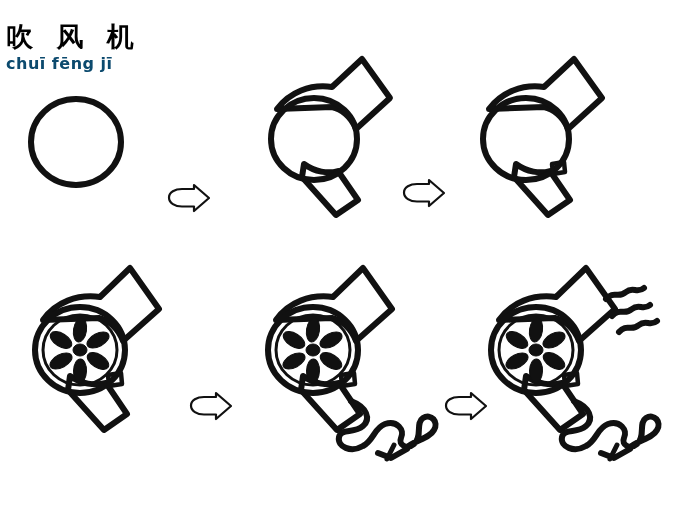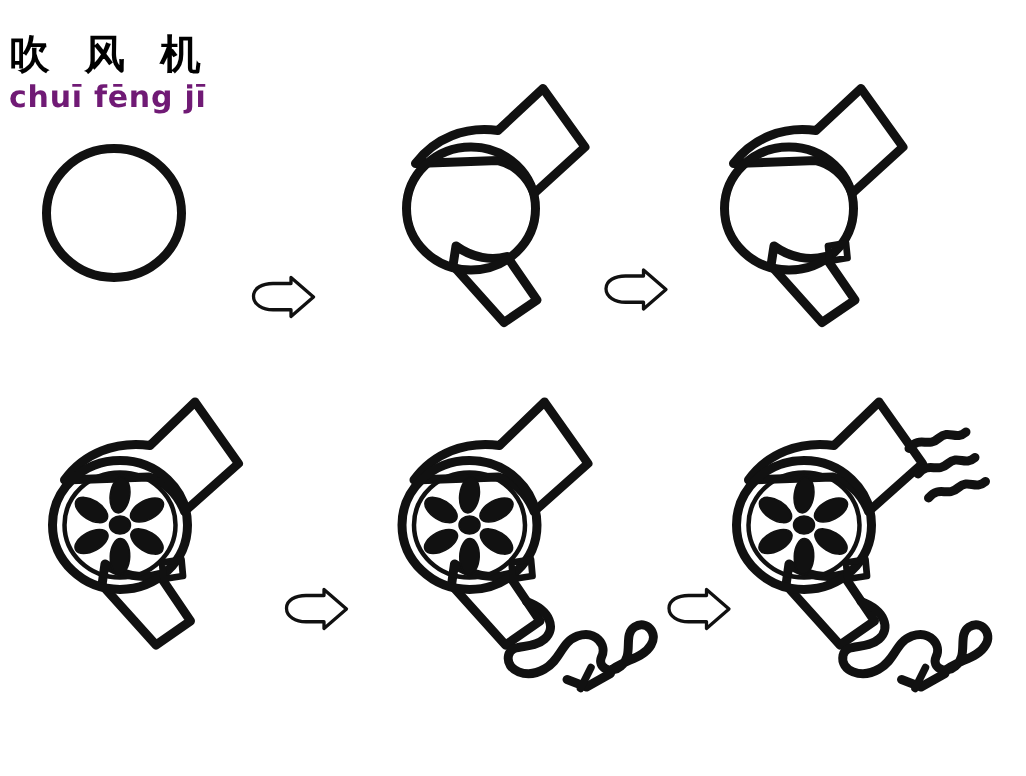--- a/index.html
+++ b/index.html
@@ -30,23 +30,23 @@
     font-family: "DejaVu Sans", sans-serif;
     font-size: 27px;
     font-weight: 700;
     color: #000000;
     letter-spacing: 7px;
     line-height: 30px;
     white-space: nowrap;
   }
   #title-pinyin {
     font-family: "DejaVu Sans", sans-serif;
-    font-size: 20px;
+    font-size: 16px;
     font-weight: 700;
-    color: #701a75;
+    color: #0c4a6e;
     letter-spacing: 0.5px;
     line-height: 20px;
     margin-top: 2px;
     white-space: nowrap;
   }
   .step {
     position: absolute;
   }
   .arrow {
     position: absolute;

